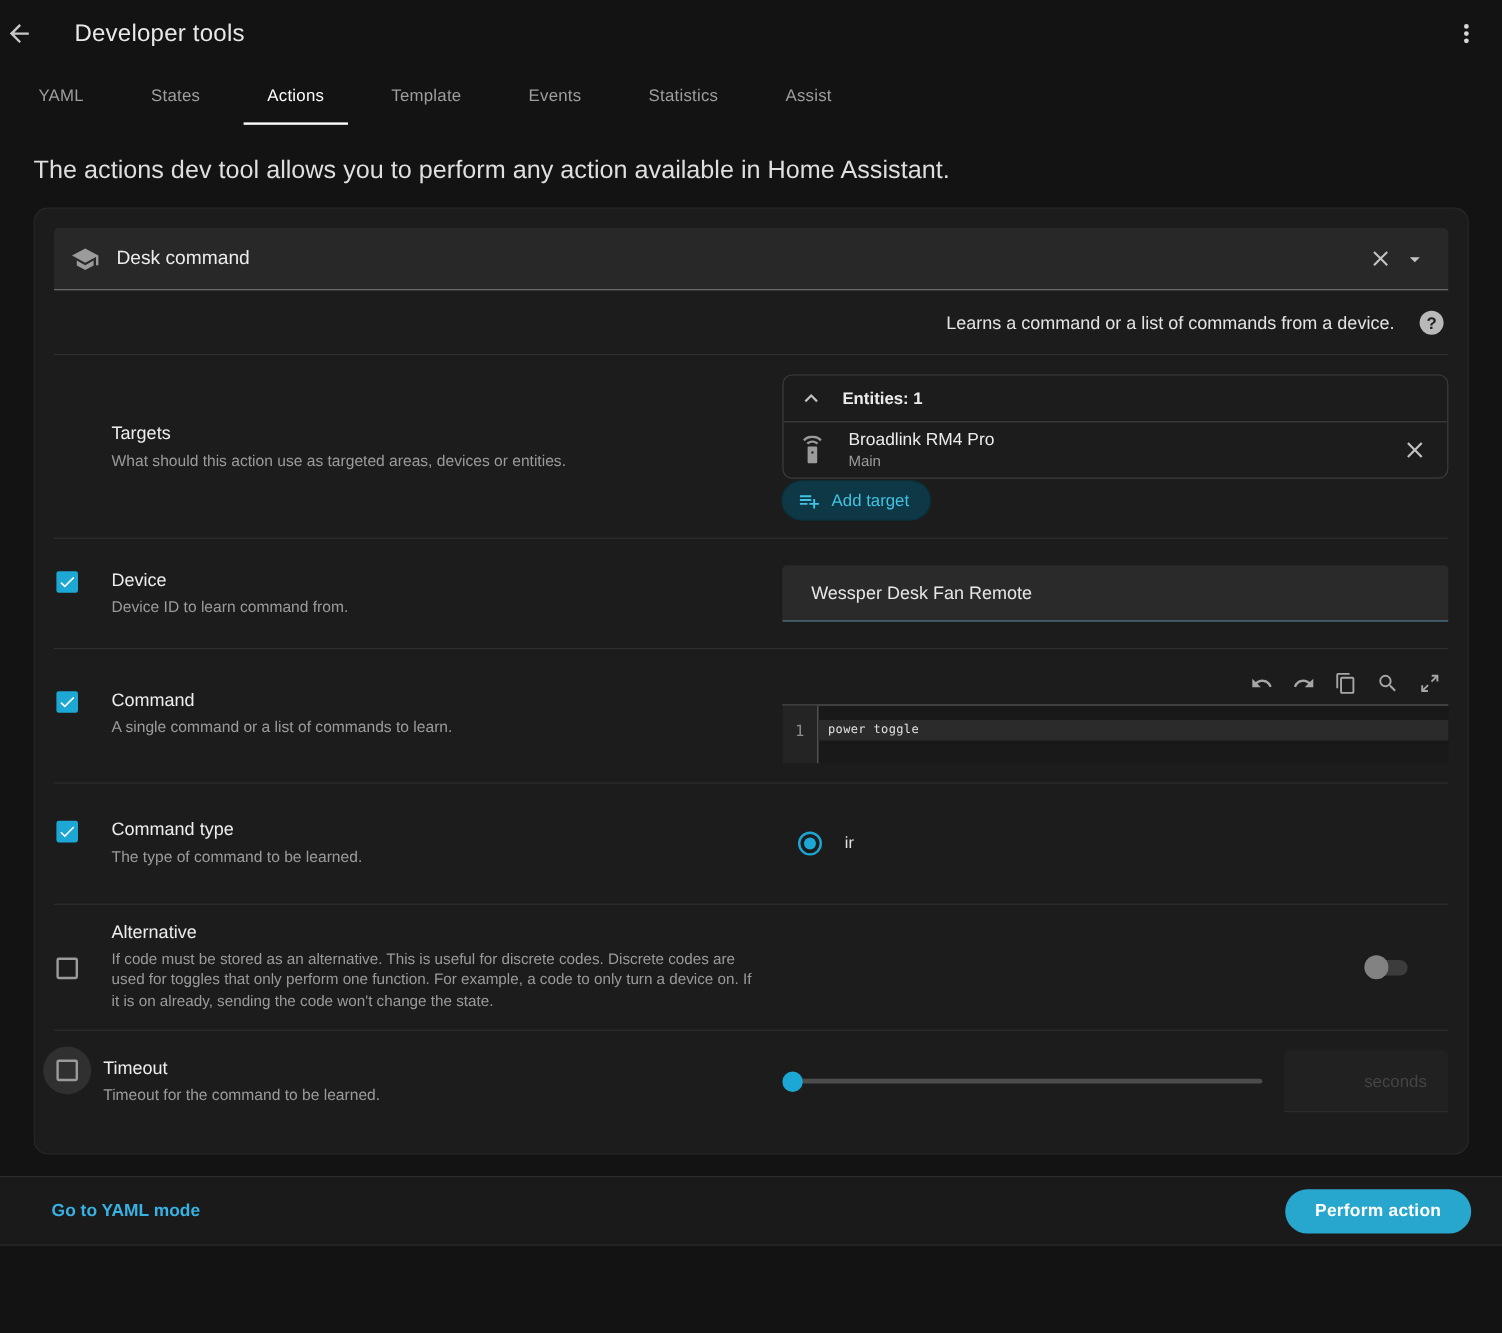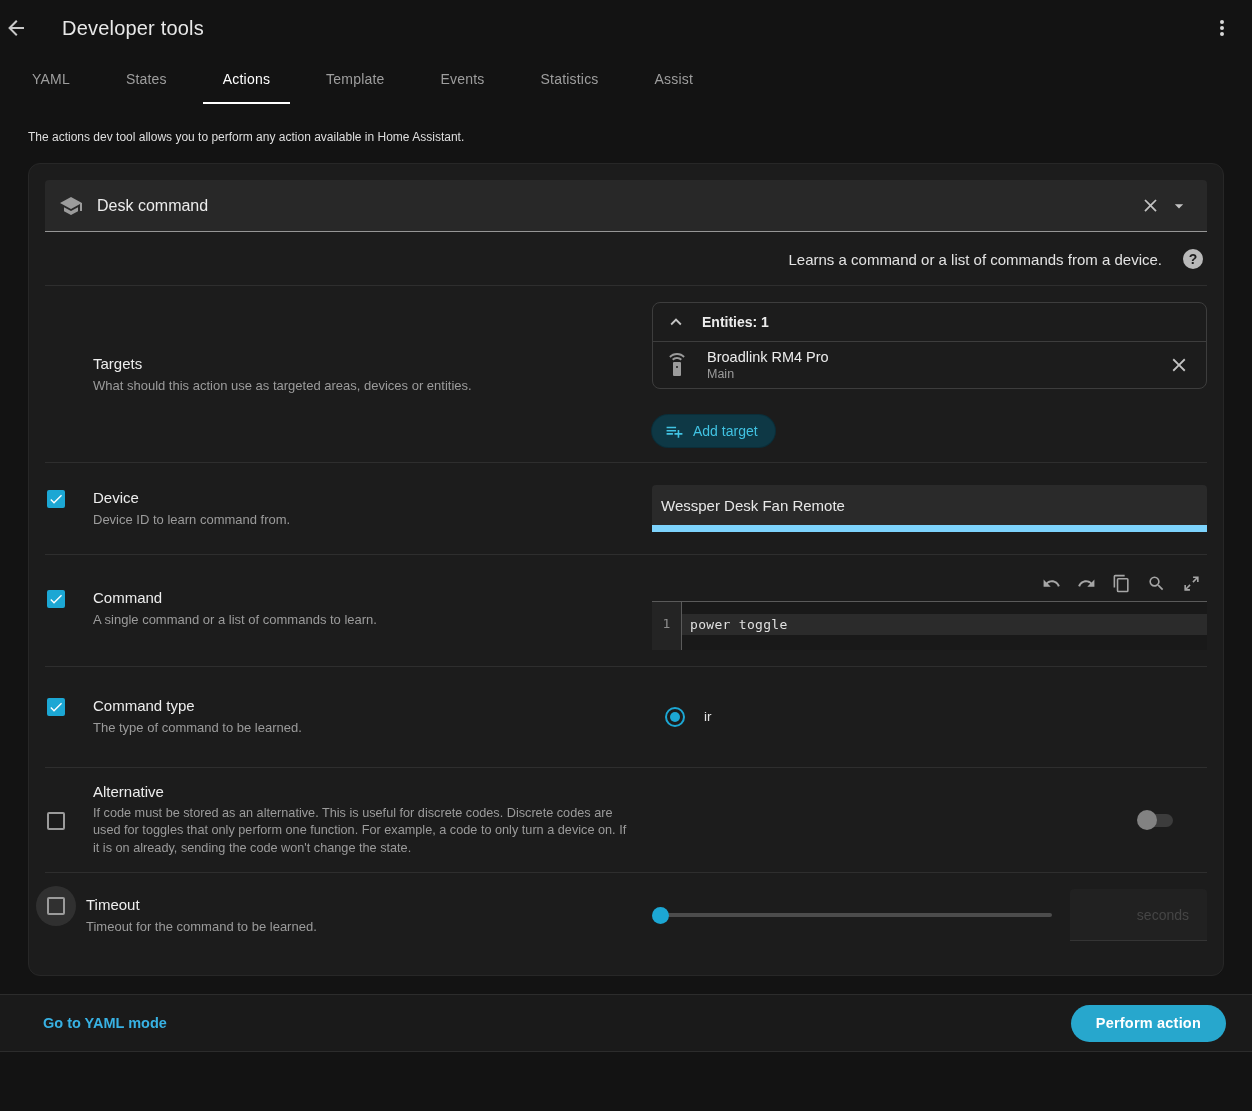--- a/index.html
+++ b/index.html
@@ -24,21 +24,21 @@
   
   .tabs { display:flex; height:48px; padding:0 4px; }
   .tab {
     display:flex; align-items:center; padding:0 20px; margin:0 8px;
     color:#9e9e9e; font-size:14px; font-weight:500; letter-spacing:.2px;
     border-bottom:2px solid transparent; cursor:pointer;
   }
   .tab.active { color:#ffffff; border-bottom-color:#ffffff; }
 
   
-  .intro { margin:26px 28px 0 28px; font-size:12px; color:#dfdfdf; }
+  .intro { margin:26px 28px 0 28px; font-size:21px; color:#dfdfdf; }
 
   
   .card {
     margin:19px 28px 0 28px;
     background:#1c1c1c;
     border:1px solid #272727;
     border-radius:12px;
     padding:16px 16px 14px 16px;
   }
 
@@ -104,53 +104,53 @@
   .entity-row {
     border-top:1px solid #3d3d3d;
     display:flex; align-items:center; padding:7px 14px 7px 12px;
   }
   .entity-icon { width:24px; height:24px; margin-right:18px; }
   .entity-text { flex:1; }
   .entity-name { font-size:14.5px; color:#ececec; }
   .entity-area { font-size:12.5px; color:#9b9b9b; margin-top:2px; }
   .entity-remove { cursor:pointer; padding:2px; }
   .add-target {
-    margin-top:26px; display:inline-flex; align-items:center; gap:9px;
+    margin-top:2px; display:inline-flex; align-items:center; gap:9px;
     height:32px; padding:0 17px 0 13px; border-radius:16px;
     background:#0e3845; color:#41c3e3;
     font-size:14px; font-weight:500; cursor:pointer;
     box-shadow:0 0 0 1px #0b2e39;
   }
   .add-target svg { fill:#41c3e3; width:19px; height:19px; }
 
   
   .row-device { padding:22px 0; }
   .text-field {
     height:47px; background:#2a2a2a;
-    border-radius:4px 4px 0 0; border-bottom:7px solid #7dd3fc;
-    display:flex; align-items:center; padding:0 9px;
+    border-radius:4px 4px 0 0; border-bottom:1px solid #7dd3fc;
+    display:flex; align-items:center; padding:0 24px;
     font-size:15px; color:#e7e7e7; cursor:text;
   }
 
   
   .row-command { padding:13px 0 16px 0; }
   .editor { border-radius:4px; }
   .editor-toolbar { display:flex; justify-content:flex-end; align-items:center; gap:4px; padding:2px 0 4px 0; }
   .editor-toolbar .tbtn { padding:4px 6px; cursor:pointer; }
   .editor-toolbar svg { width:19px; height:19px; fill:#a6a6a6; }
   .editor-body { display:flex; background:#191919; border-top:1px solid #5a5a5a; min-height:49px; }
   .gutter {
     width:30px; flex:none; background:#242424; border-right:1px solid #5a5a5a;
     font-family:"DejaVu Sans Mono", monospace; font-size:13px; color:#8d8d8d;
     text-align:center; padding-top:14px;
   }
   .code-area { flex:1; padding-top:10px; }
   .code-line {
     background:#2b2b2b; margin-top:2px; padding:3px 0 3px 8px;
-    font-family:"DejaVu Sans Mono", monospace; font-size:13px; color:#e0e0e0;
+    font-family:"DejaVu Sans Mono", monospace; font-size:10px; color:#e0e0e0;
     letter-spacing:.3px;
   }
 
   
   .row-ctype { padding:30px 0; }
   .radio-group { display:flex; flex-direction:row; gap:21px; padding-left:13px; }
   .radio-row { display:flex; align-items:center; gap:19px; cursor:pointer; }
   .radio {
     width:20px; height:20px; border-radius:50%;
     border:2px solid #9b9b9b; position:relative; flex:none;

